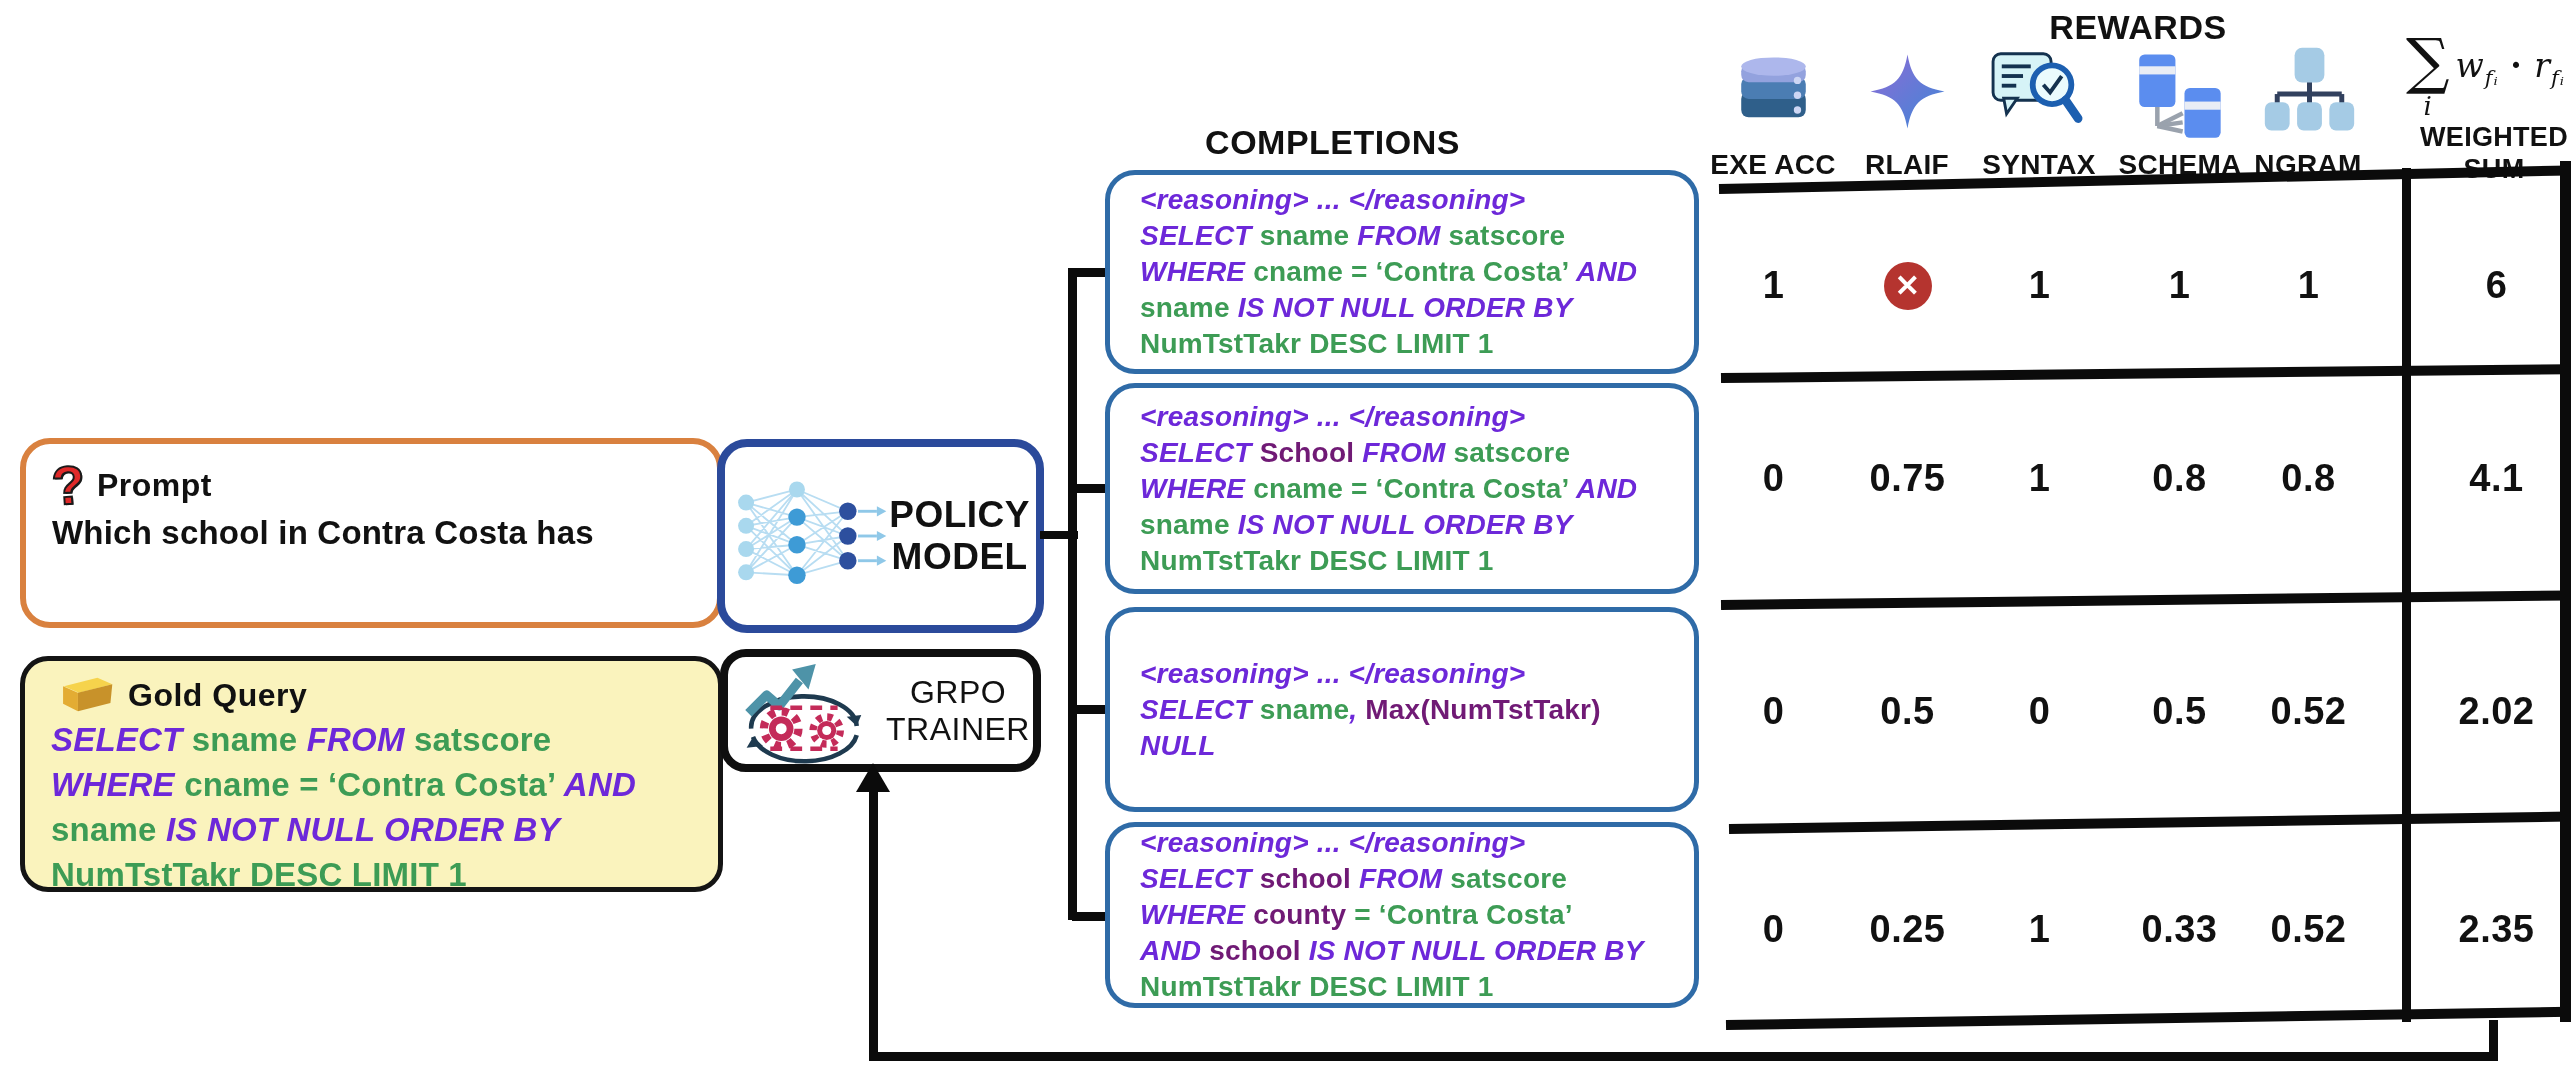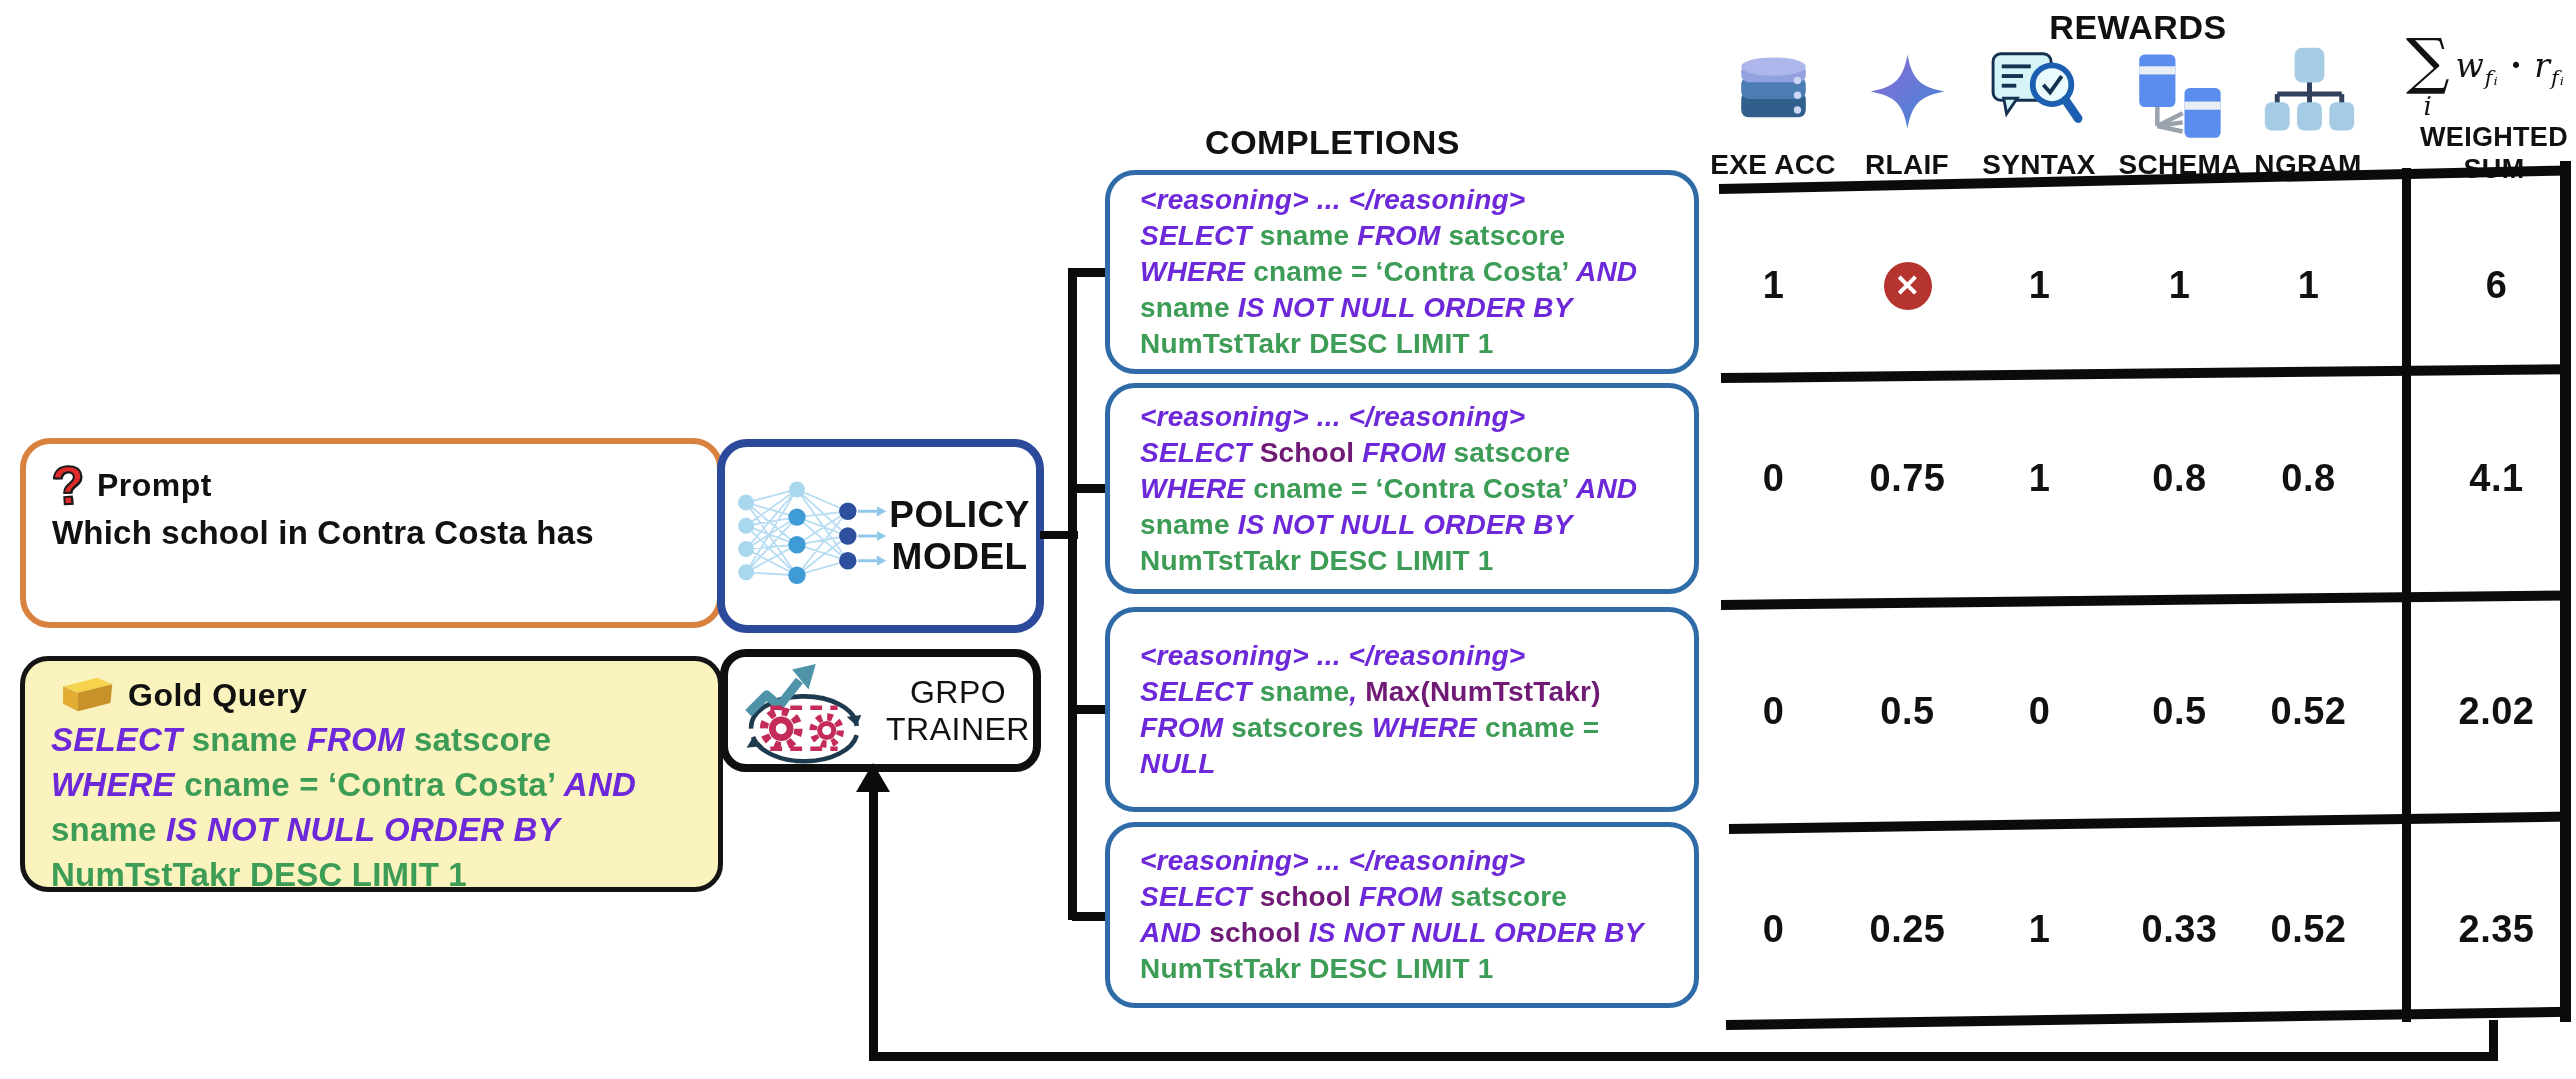--- a/index.html
+++ b/index.html
@@ -170,26 +170,26 @@
     <div class="comp-box" style="top: 383px; height: 211px;">
       <div class="sql-line"><span class="seg-k">&lt;reasoning&gt; ... &lt;/reasoning&gt;</span></div>
       <div class="sql-line"><span class="seg-k">SELECT </span><span class="seg-r">School </span><span class="seg-k">FROM </span><span class="seg-g">satscore</span></div>
       <div class="sql-line"><span class="seg-k">WHERE </span><span class="seg-g">cname = ‘Contra Costa’ </span><span class="seg-k">AND</span></div>
       <div class="sql-line"><span class="seg-g">sname </span><span class="seg-k">IS NOT NULL ORDER BY</span></div>
       <div class="sql-line"><span class="seg-g">NumTstTakr DESC LIMIT 1</span></div>
     </div>
     <div class="comp-box" style="top: 607px; height: 205px;">
       <div class="sql-line"><span class="seg-k">&lt;reasoning&gt; ... &lt;/reasoning&gt;</span></div>
       <div class="sql-line"><span class="seg-k">SELECT </span><span class="seg-g">sname</span><span class="seg-k">, </span><span class="seg-r">Max(NumTstTakr)</span></div>
-      <div class="sql-line"><span class="seg-k">FROM </span><span class="seg-g">satscores </span><span class="seg-k">WHERE </span><span class="seg-g">cname =</span></div>
       <div class="sql-line"><span class="seg-k">NULL</span></div>
     </div>
     <div class="comp-box" style="top: 822px; height: 186px;">
       <div class="sql-line"><span class="seg-k">&lt;reasoning&gt; ... &lt;/reasoning&gt;</span></div>
       <div class="sql-line"><span class="seg-k">SELECT </span><span class="seg-r">school </span><span class="seg-k">FROM </span><span class="seg-g">satscore</span></div>
+      <div class="sql-line"><span class="seg-k">WHERE </span><span class="seg-r">county </span><span class="seg-g">= ‘Contra Costa’</span></div>
       <div class="sql-line"><span class="seg-k">AND </span><span class="seg-r">school </span><span class="seg-k">IS NOT NULL ORDER BY</span></div>
       <div class="sql-line"><span class="seg-g">NumTstTakr DESC LIMIT 1</span></div>
     </div>
   </div>
 
 <div class="abs section-title" style="left:2019px;top:8px;width:238px;">REWARDS</div>
 
 <svg class="abs" style="left:1732px;top:52px;" width="83" height="79" viewBox="0 0 90 80">
   <rect x="10" y="40" width="70" height="28" rx="8" fill="#2f5f8a"></rect>
   <rect x="10" y="24" width="70" height="24" rx="8" fill="#4b7db3"></rect>

